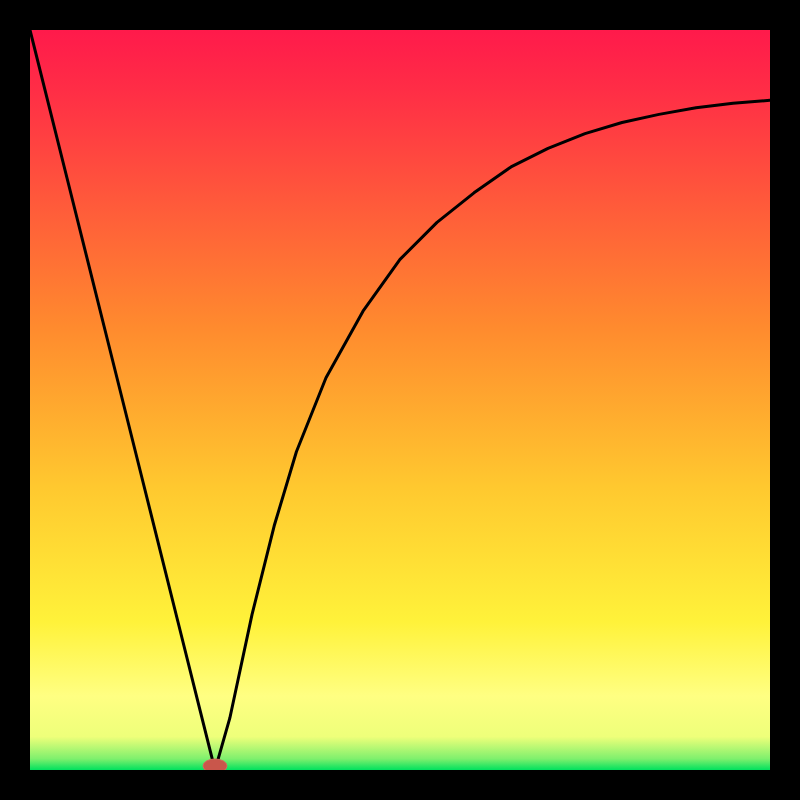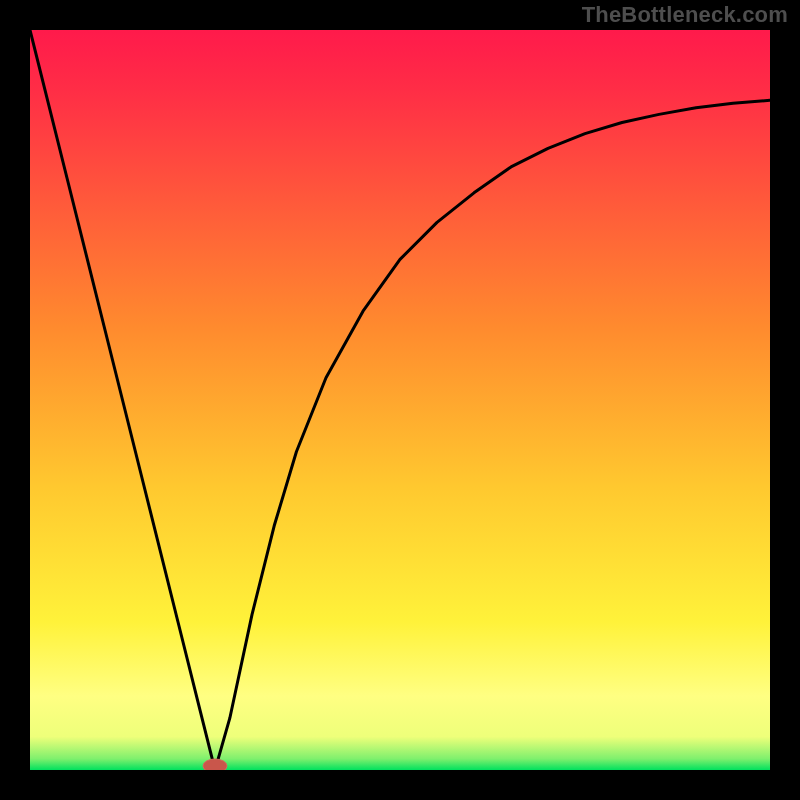--- a/index.html
+++ b/index.html
@@ -38,21 +38,20 @@
   .plot svg {
     display: block;
     width: 740px;
     height: 740px;
   }
 </style>
 </head>
 <body>
 
 <div class="frame">
-  <div class="watermark">TheBottleneck.com</div>
 
   <div class="plot">
     <svg viewBox="0 0 740 740" preserveAspectRatio="none">
       <defs>
         <linearGradient id="bg-grad" x1="0" y1="0" x2="0" y2="1">
         <stop offset="0%" stop-color="#ff1a4b"></stop>
             <stop offset="8%" stop-color="#ff2d46"></stop>
             <stop offset="40%" stop-color="#ff8a2e"></stop>
             <stop offset="62%" stop-color="#ffc92f"></stop>
             <stop offset="80%" stop-color="#fff23a"></stop>

